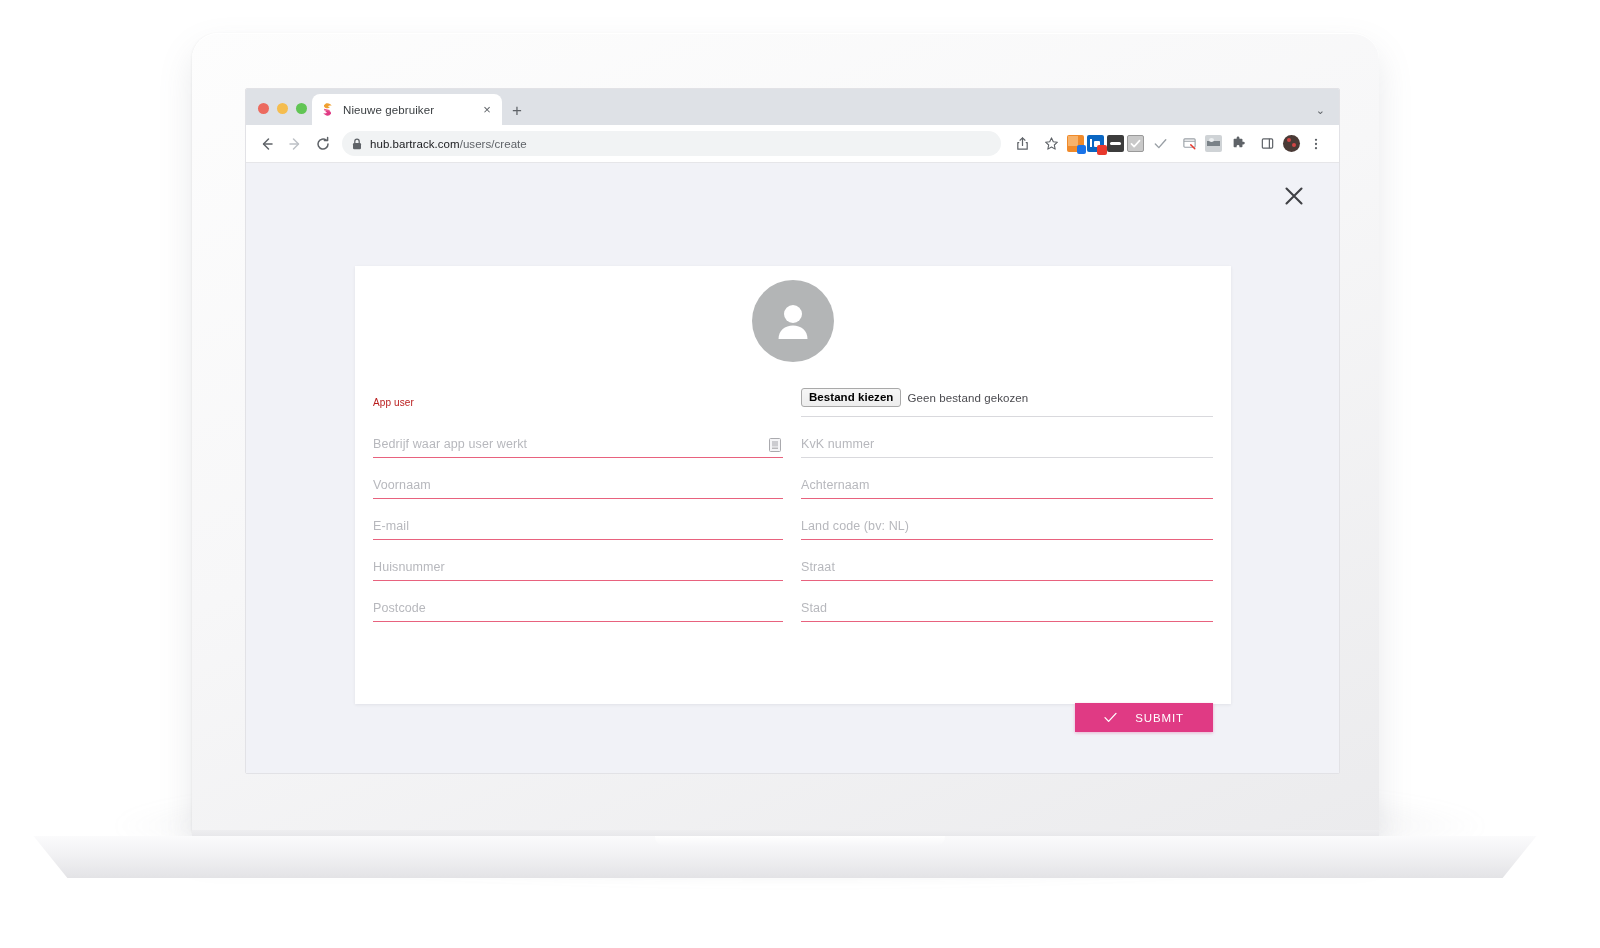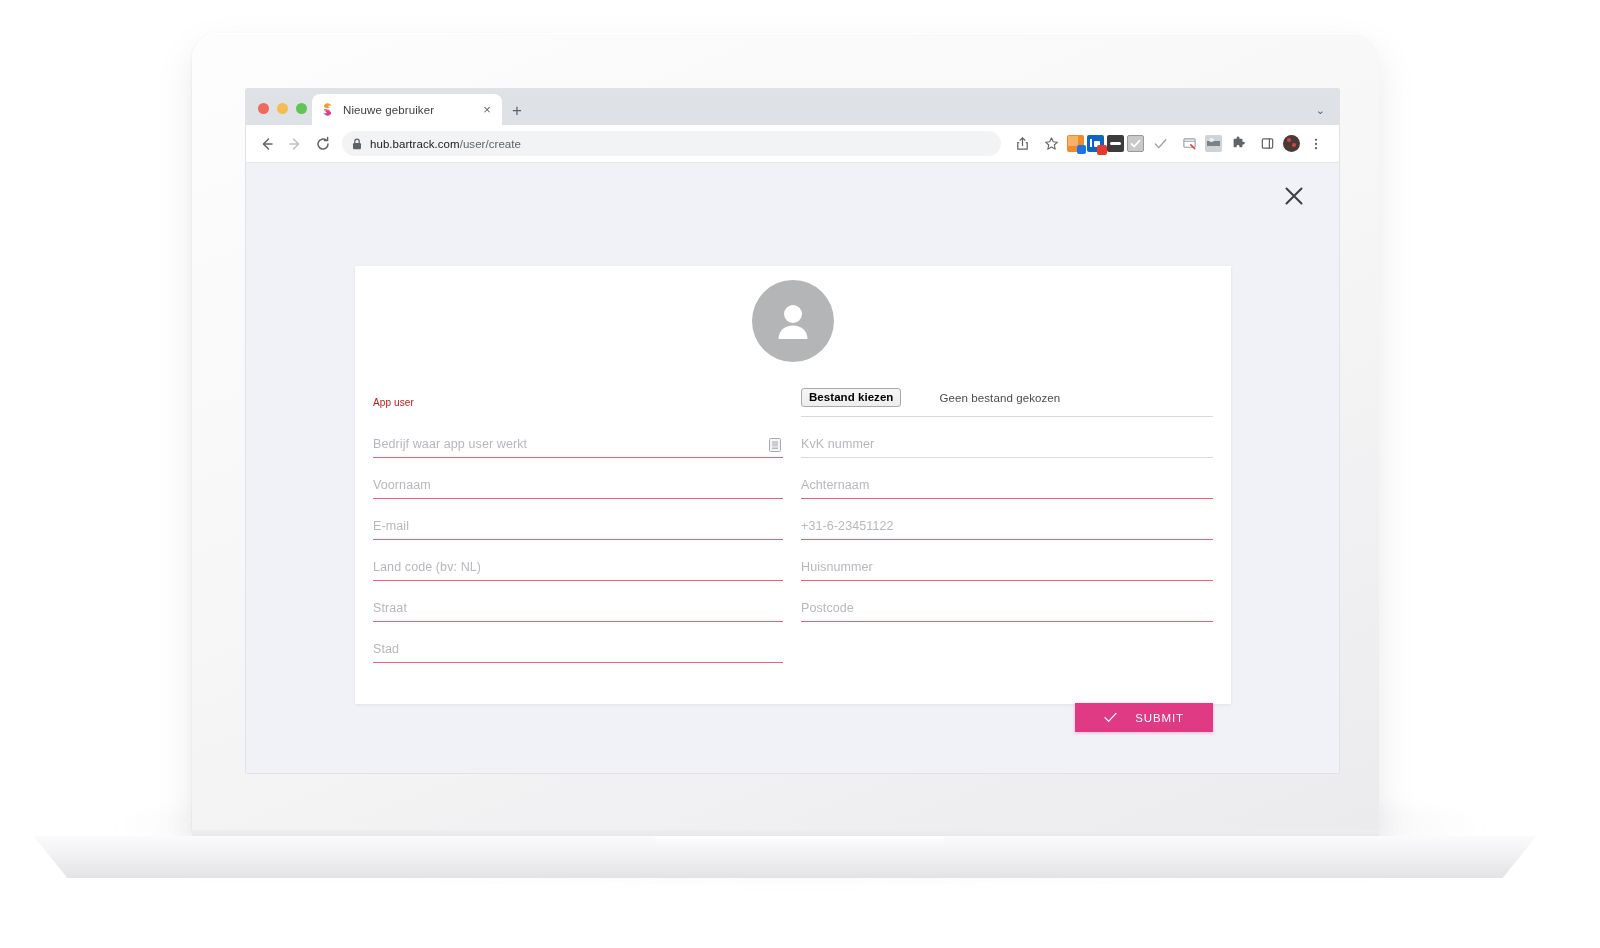--- a/index.html
+++ b/index.html
@@ -322,21 +322,20 @@
     border-radius: 3px;
     padding: 2px 7px 3px;
     cursor: pointer;
     font-weight: 700;
     letter-spacing: 0.05px;
   }
   #file-status {
     font-size: 11.5px;
     color: #4b4b50;
     letter-spacing: 0.1px;
-    margin-left: 32px;
   }
 
   
   #submit-row {
     position: absolute;
     right: 18px;
     top: 437px;
     display: flex;
     justify-content: flex-end;
   }
@@ -413,21 +412,21 @@
           <path d="M13 8 A5 5 0 1 1 11.2 4.2" stroke="#5f6368" stroke-width="1.5" fill="none" stroke-linecap="round"></path>
           <path d="M12.6 1.4 L12.6 4.6 L9.4 4.6" stroke="#5f6368" stroke-width="1.5" fill="none" stroke-linecap="round" stroke-linejoin="round"></path>
         </svg>
       </div>
 
       <div id="omnibox">
         <svg width="10" height="12" viewBox="0 0 10 12">
           <rect x="1" y="5" width="8" height="6.2" rx="1.2" fill="#5f6368"></rect>
           <path d="M2.8 5 V3.4 A2.2 2.2 0 0 1 7.2 3.4 V5" stroke="#5f6368" stroke-width="1.25" fill="none"></path>
         </svg>
-        <span id="omnibox-url"><span>hub.bartrack.com</span><span class="path">/user/create</span></span>
+        <span id="omnibox-url"><span>hub.bartrack.com</span><span class="path">/users/create</span></span>
       </div>
 
       <div id="tb-actions">
         <div class="nav-btn">
           <svg width="15" height="15" viewBox="0 0 16 16">
             <path d="M8 2 L8 10" stroke="#5f6368" stroke-width="1.3" stroke-linecap="round"></path>
             <path d="M5.4 4.5 L8 2 L10.6 4.5" stroke="#5f6368" stroke-width="1.3" fill="none" stroke-linecap="round" stroke-linejoin="round"></path>
             <path d="M4 7 L3 7 L3 14 L13 14 L13 7 L12 7" stroke="#5f6368" stroke-width="1.3" fill="none" stroke-linecap="round" stroke-linejoin="round"></path>
           </svg>
         </div>
@@ -545,24 +544,20 @@
             <span class="ph">Voornaam</span>
             <div class="line req"></div>
           </div>
           <div class="field">
             <span class="ph">Achternaam</span>
             <div class="line req"></div>
           </div>
 
           <div class="field">
             <span class="ph">E-mail</span>
-            <div class="line req"></div>
-          </div>
-          <div class="field">
-            <span class="ph">+31-6-23451122</span>
             <div class="line req"></div>
           </div>
 
           <div class="field">
             <span class="ph">Land code (bv: NL)</span>
             <div class="line req"></div>
           </div>
 
           <div class="field">
             <span class="ph">Huisnummer</span>

